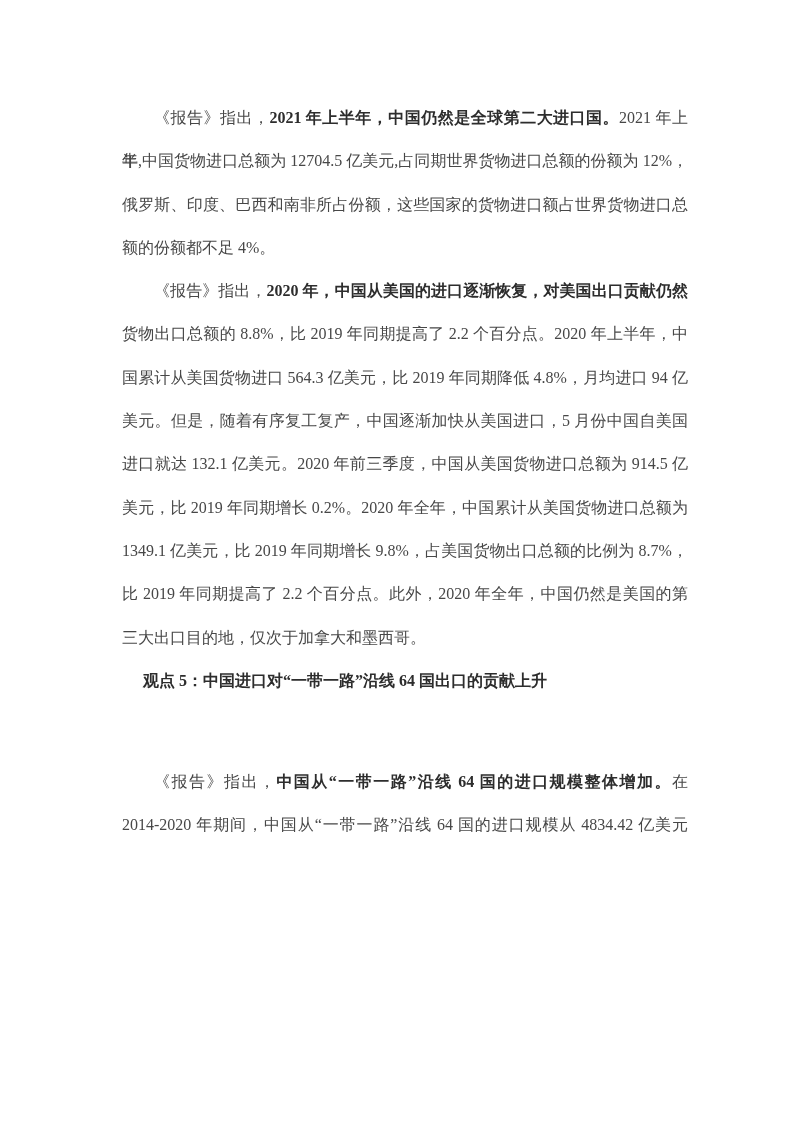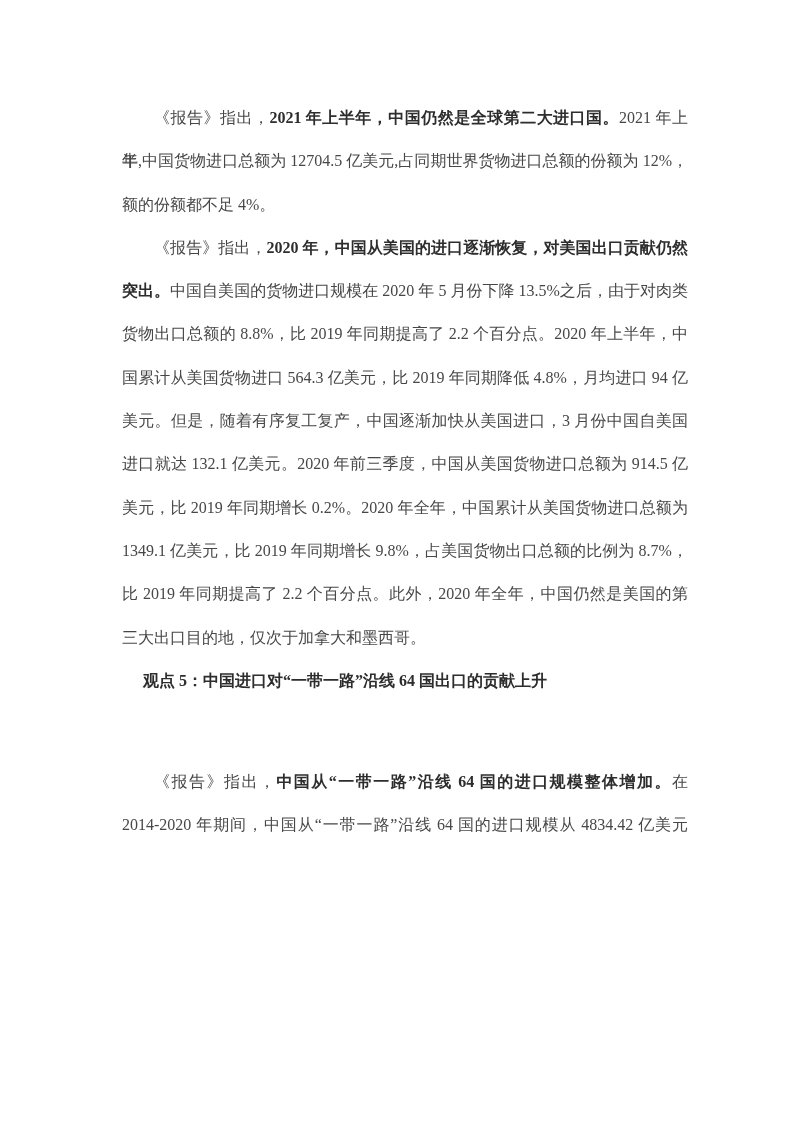--- a/index.html
+++ b/index.html
@@ -56,28 +56,28 @@
     margin-top: 44px;
   }
 </style>
 </head>
 <body>
 
 <div class="doc-body">
     <div class="block paragraph">
       <div class="line first"><span class="seg">《报告》指出，</span><span class="seg bold">2021 年上半年，中国仍然是全球第二大进口国。</span><span class="seg">2021 年上半</span></div>
       <div class="line"><span class="seg">年,中国货物进口总额为 12704.5 亿美元,占同期世界货物进口总额的份额为 12%，</span></div>
+      <div class="line"><span class="seg">俄罗斯、印度、巴西和南非所占份额，这些国家的货物进口额占世界货物进口总</span></div>
       <div class="line end"><span class="seg">额的份额都不足 4%。</span></div>
     </div>
     <div class="block paragraph">
       <div class="line first"><span class="seg">《报告》指出，</span><span class="seg bold">2020 年，中国从美国的进口逐渐恢复，对美国出口贡献仍然</span></div>
-      <div class="line"><span class="seg bold">突出。</span><span class="seg">中国自美国的货物进口规模在 2020 年 5 月份下降 13.5%之后，由于对肉类</span></div>
       <div class="line"><span class="seg">货物出口总额的 8.8%，比 2019 年同期提高了 2.2 个百分点。2020 年上半年，中</span></div>
       <div class="line"><span class="seg">国累计从美国货物进口 564.3 亿美元，比 2019 年同期降低 4.8%，月均进口 94 亿</span></div>
-      <div class="line"><span class="seg">美元。但是，随着有序复工复产，中国逐渐加快从美国进口，3 月份中国自美国</span></div>
+      <div class="line"><span class="seg">美元。但是，随着有序复工复产，中国逐渐加快从美国进口，5 月份中国自美国</span></div>
       <div class="line"><span class="seg">进口就达 132.1 亿美元。2020 年前三季度，中国从美国货物进口总额为 914.5 亿</span></div>
       <div class="line"><span class="seg">美元，比 2019 年同期增长 0.2%。2020 年全年，中国累计从美国货物进口总额为</span></div>
       <div class="line"><span class="seg">1349.1 亿美元，比 2019 年同期增长 9.8%，占美国货物出口总额的比例为 8.7%，</span></div>
       <div class="line"><span class="seg">比 2019 年同期提高了 2.2 个百分点。此外，2020 年全年，中国仍然是美国的第</span></div>
       <div class="line end"><span class="seg">三大出口目的地，仅次于加拿大和墨西哥。</span></div>
     </div>
     <div class="block heading">
       <div class="line end"><span class="seg bold">观点 5：中国进口对“一带一路”沿线 64 国出口的贡献上升</span></div>
     </div>
     <div class="block paragraph gap-before">

